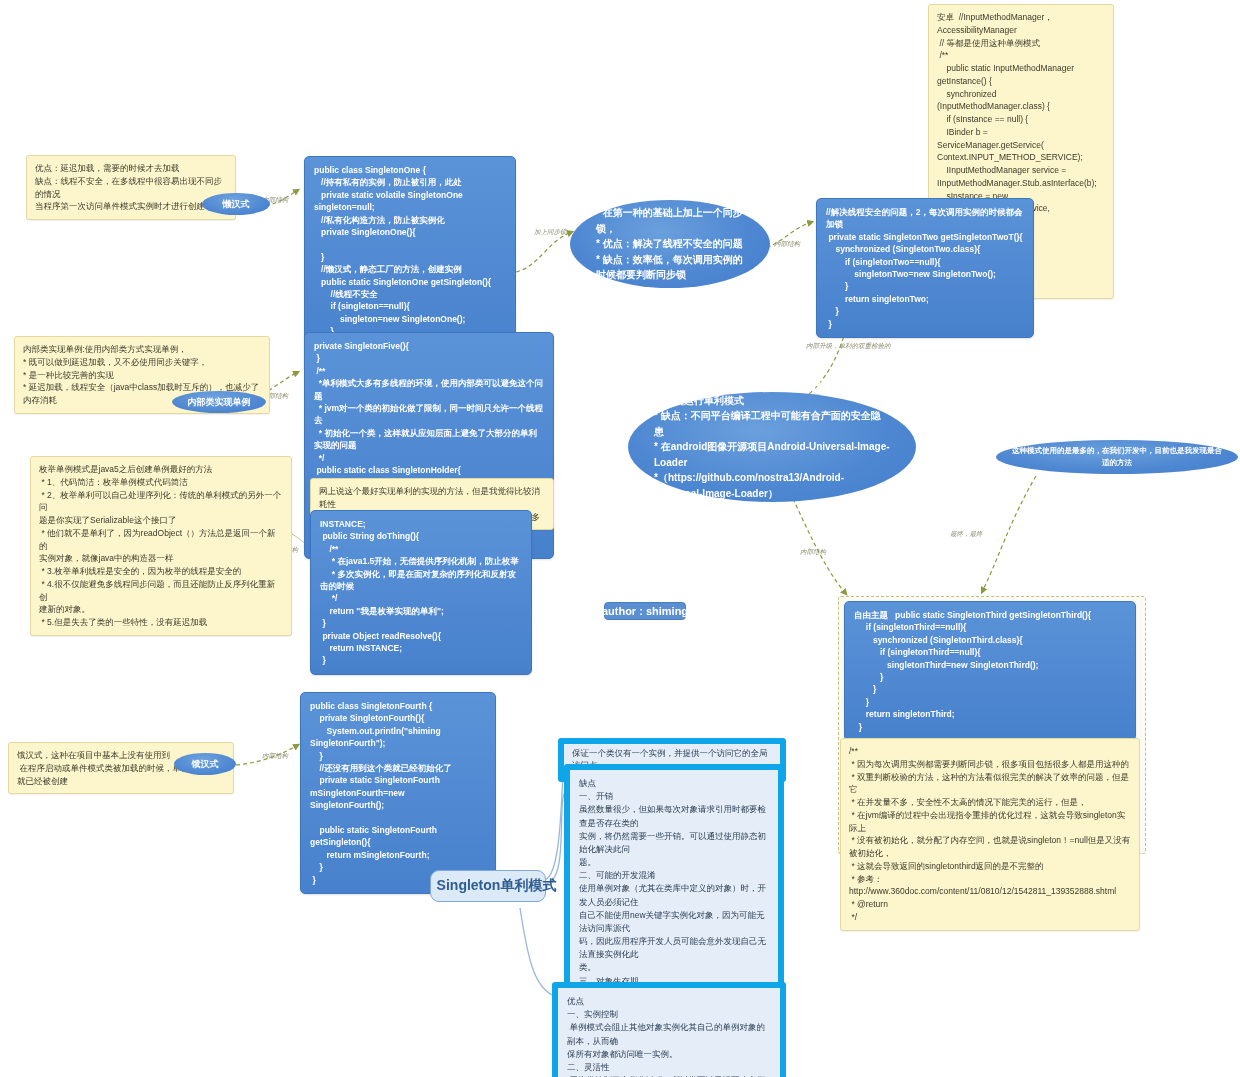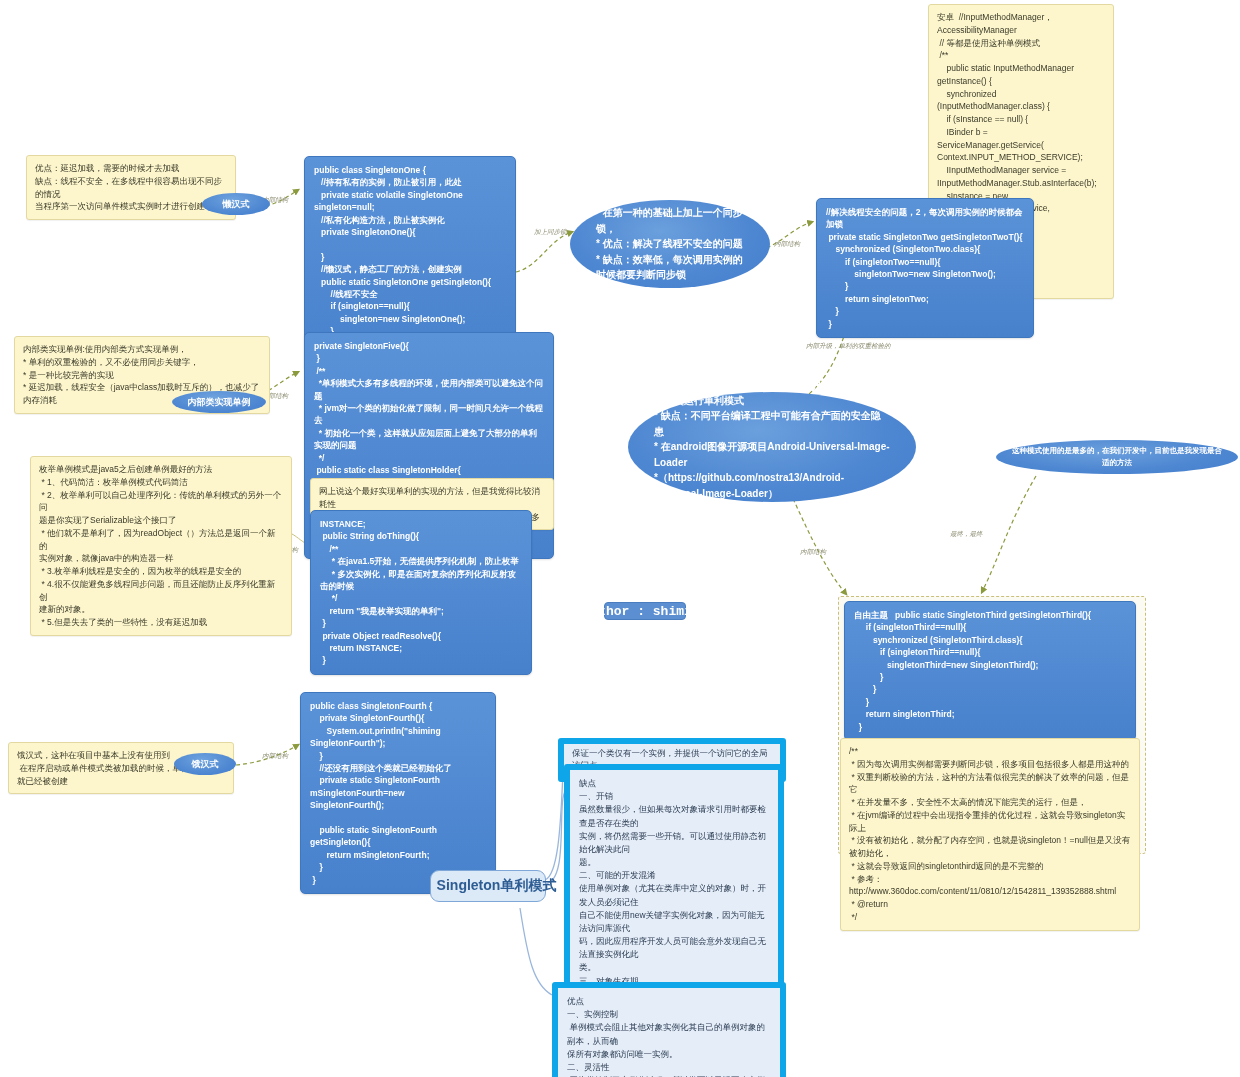--- a/index.html
+++ b/index.html
@@ -132,28 +132,27 @@
     color: #8d8d72;
     font-style: italic;
     white-space: nowrap;
     transform-origin: left center;
   }
   .author {
     background: #5b8fd2;
     border: 1px solid #4a7dc0;
     border-radius: 4px;
     color: #ffffff;
-    font-size: 13px;
+    font-size: 11px;
     font-weight: bold;
     display: flex;
     align-items: center;
     justify-content: center;
     padding: 0 10px;
     white-space: nowrap;
-    font-family: Liberation Mono, monospace;
   }
 </style>
 </head>
 <body>
 
 <div id="canvas">
 
   <svg class="links" viewBox="0 0 1240 1077">
     <defs>
       <marker id="arrG" markerWidth="6" markerHeight="6" refX="4" refY="3" orient="auto">
@@ -250,21 +249,21 @@
  private static SingletonTwo getSingletonTwoT(){
     synchronized (SingletonTwo.class){
         if (singletonTwo==null){
             singletonTwo=new SingletonTwo();
         }
         return singletonTwo;
     }
  }</div>
 
   <div class="node note" style="left:14px; top:336px; width:256px;">内部类实现单例:使用内部类方式实现单例，
-* 单利的双重检验的，又不必使用同步关键字，
+* 既可以做到延迟加载，又不必使用同步关键字，
 * 是一种比较完善的实现
 * 延迟加载，线程安全（java中class加载时互斥的），也减少了内存消耗</div>
   <div class="node pill" style="left:172px; top:391px; width:94px; height:22px;">内部类实现单例</div>
 
   <div class="node code" style="left:304px; top:332px; width:250px;">private SingletonFive(){
  }
  /**
   *单利模式大多有多线程的环境，使用内部类可以避免这个问题
   * jvm对一个类的初始化做了限制，同一时间只允许一个线程去
   * 初始化一个类，这样就从应知层面上避免了大部分的单利实现的问题

